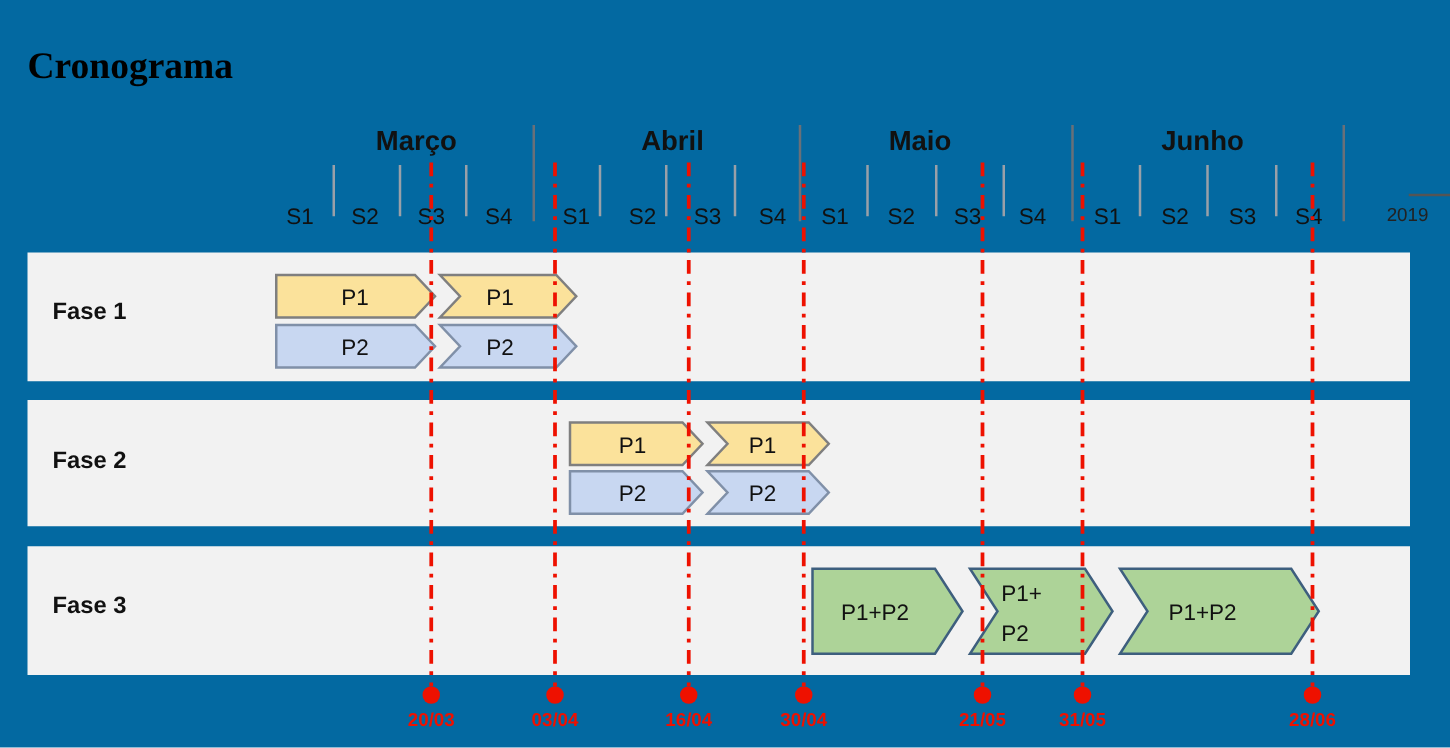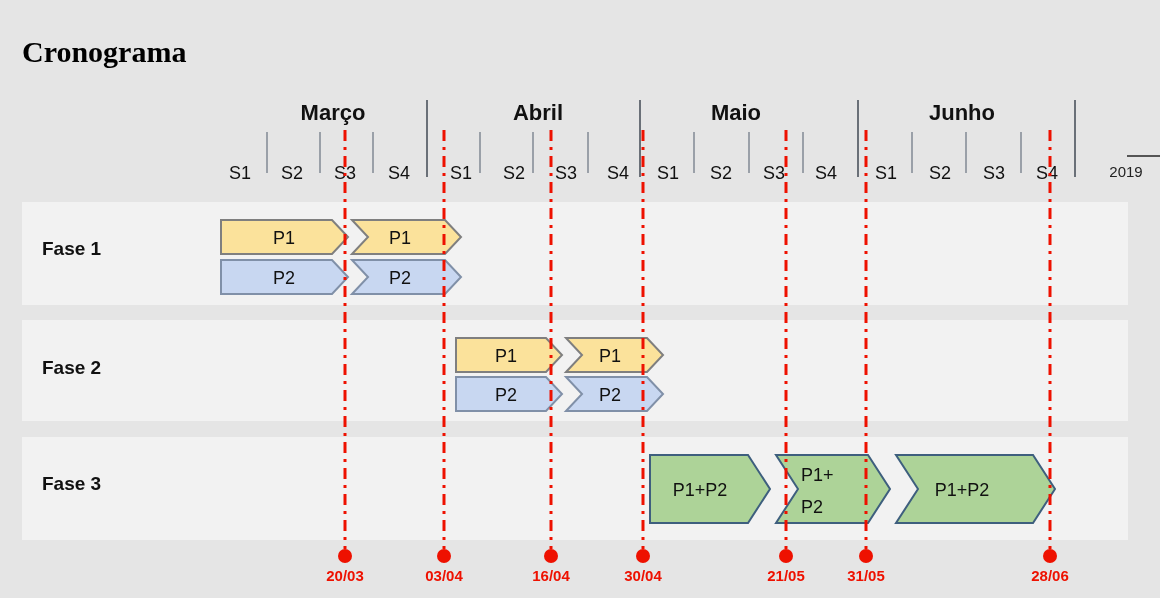--- a/index.html
+++ b/index.html
@@ -1,16 +1,16 @@
 <!DOCTYPE html>
 <html><head>
 <meta charset="utf-8">
 <style>
   html,body{margin:0;padding:0;background:#ffffff;}
-  .canvas{position:relative;width:1160px;height:598px;background:#e5e5e5;overflow:hidden;
+  .canvas{position:relative;width:1160px;height:598px;background:#0369a1;overflow:hidden;
           font-family:"Liberation Sans",sans-serif;}
   svg{position:absolute;left:0;top:0;}
   .band{fill:#F2F2F2;}
   .tick{stroke:#9AA0A8;stroke-width:2;}
   .mline{stroke:#6A7078;stroke-width:2;}
   .ms{stroke:#EE1100;stroke-width:3;stroke-dasharray:11 6 3 6;fill:none;}
   .msdot{fill:#EE1100;}
   .yearline{stroke:#555;stroke-width:2;}
   .bar-yellow{fill:#FBE29B;stroke:#7F7F7F;stroke-width:2;}
   .bar-blue{fill:#C8D7F1;stroke:#8090A8;stroke-width:2;}

